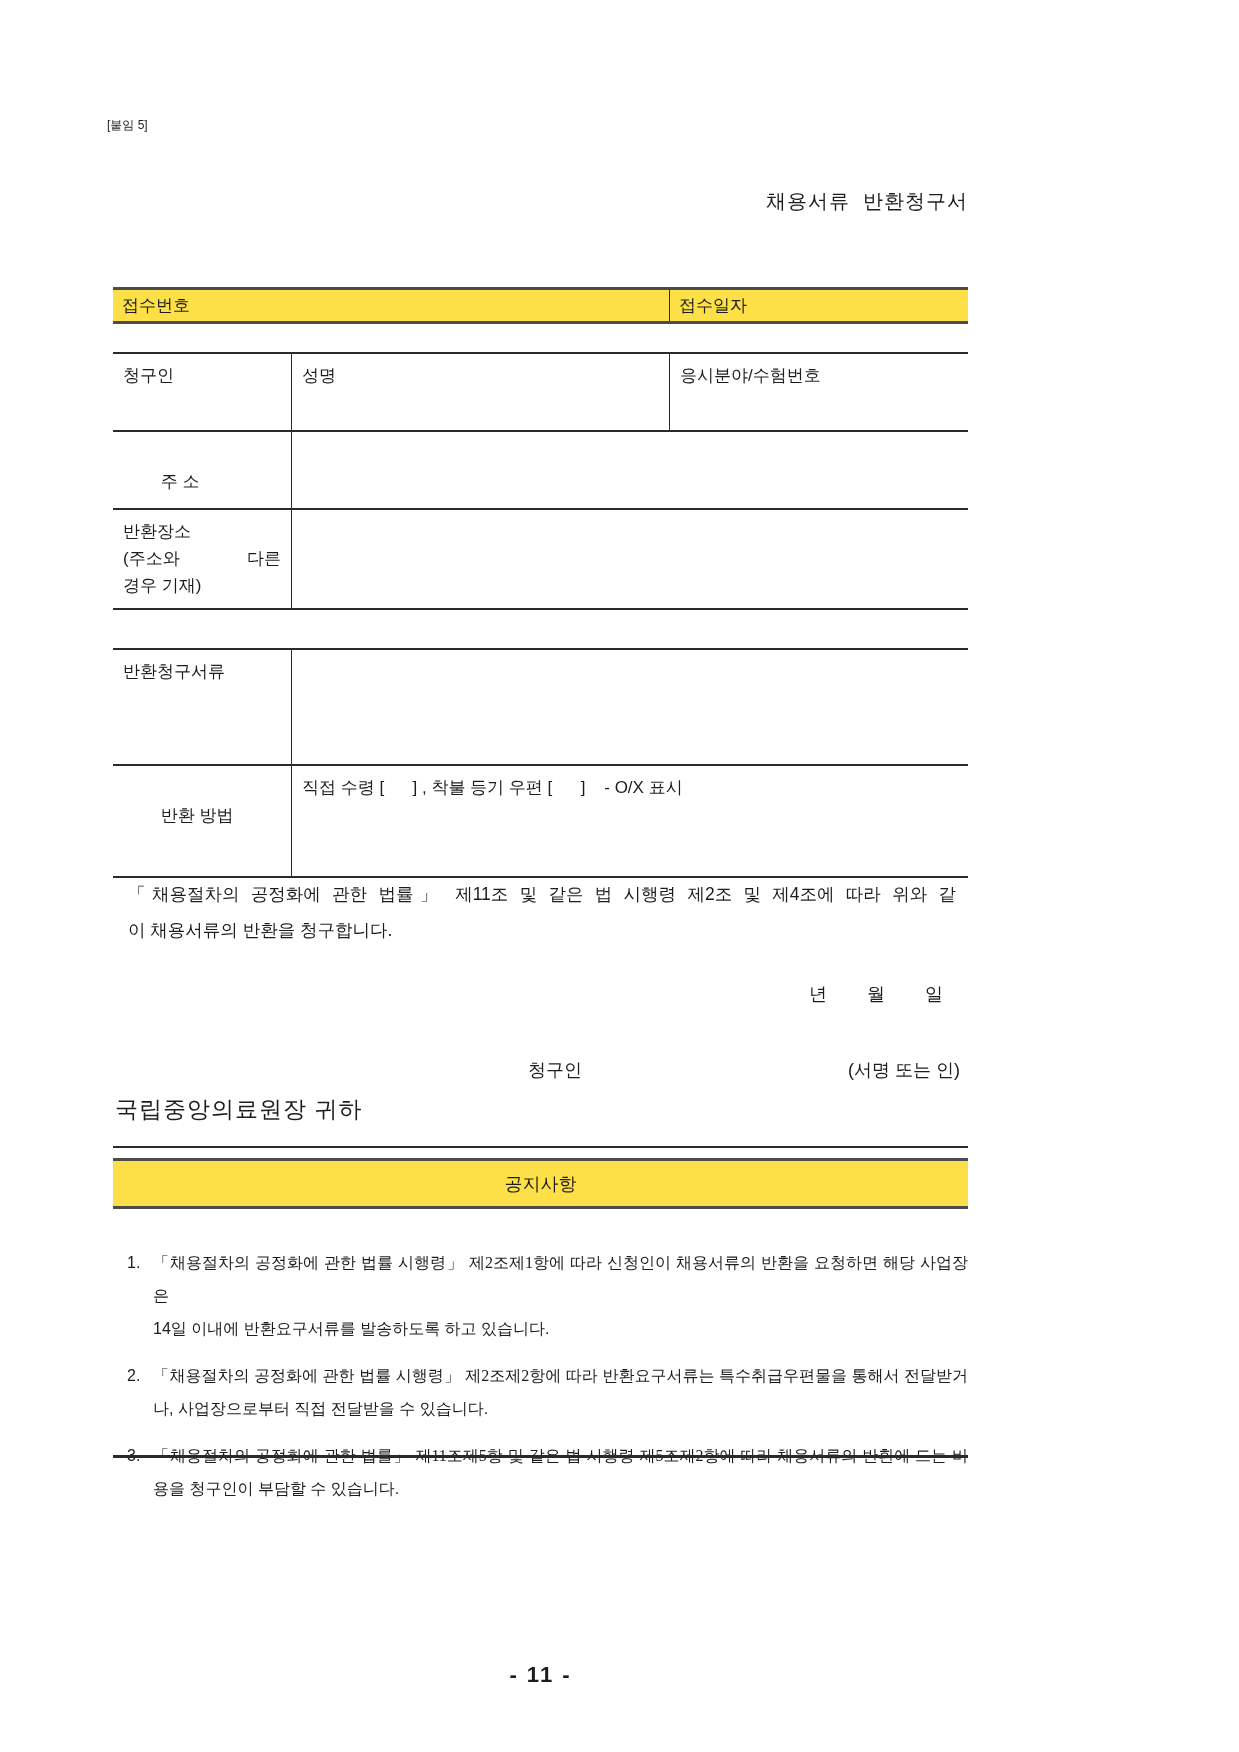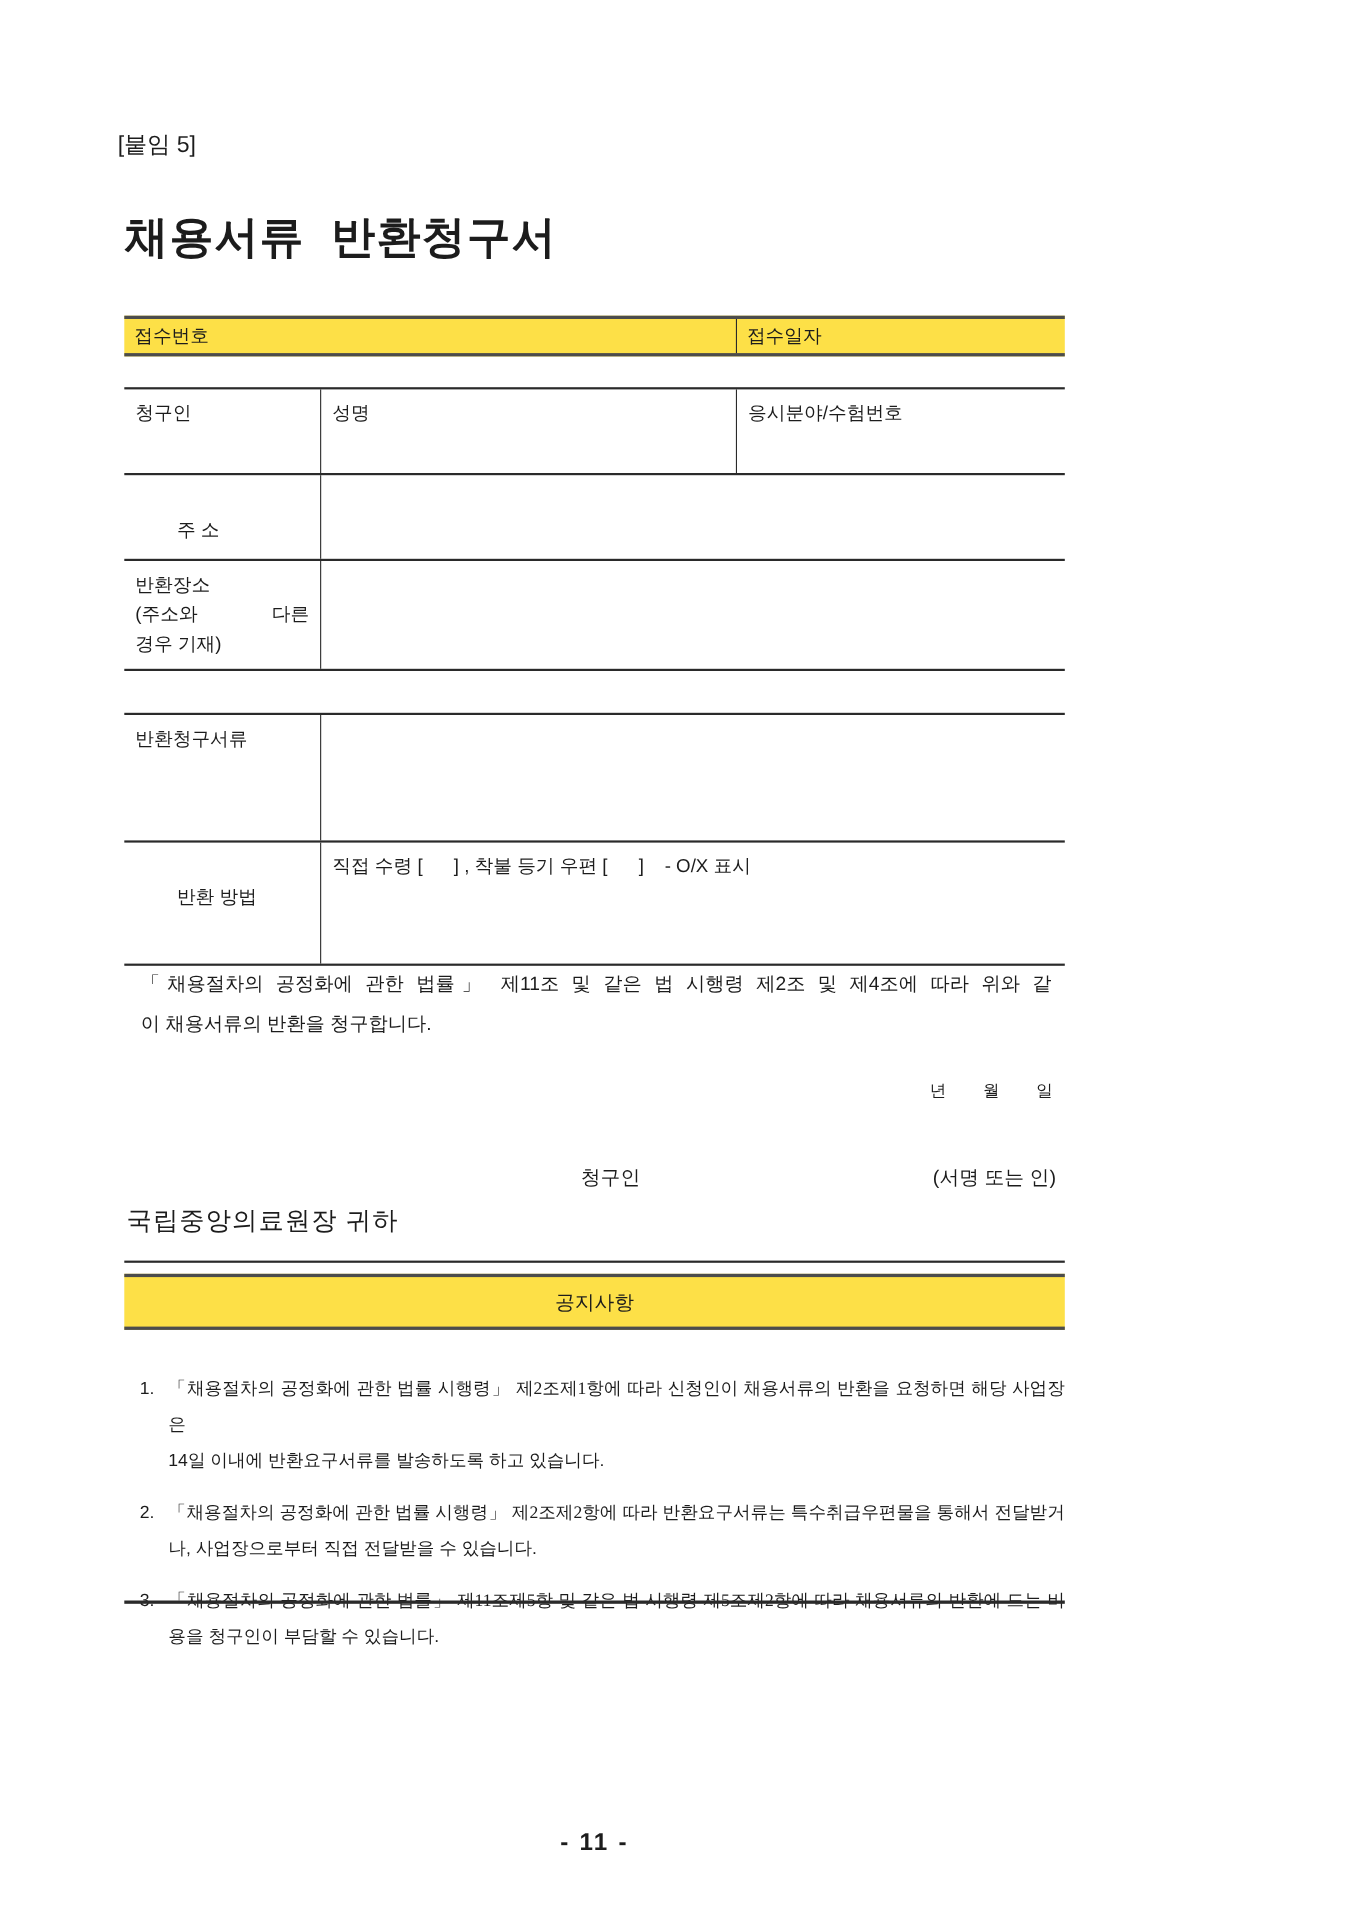--- a/index.html
+++ b/index.html
@@ -3,24 +3,24 @@
 <meta charset="utf-8">
 <style>
   html,body { margin:0; padding:0; }
   body {
     width:1239px; height:1752px; position:relative;
     background:#ffffff; color:#1c1c1c;
     font-family:"Liberation Sans","DejaVu Sans",sans-serif;
     overflow:hidden;
   }
   .pre { white-space:pre; }
-  .attach { position:absolute; left:107px; top:117px; font-size:21px; }
+  .attach { position:absolute; left:107px; top:117px; font-size:12px; }
   .content { position:absolute; left:113px; top:0; width:855px; height:1752px; }
-  .title { position:absolute; top:188px; left:0; width:100%; text-align:left;
-           font-size:40px; font-weight:700; letter-spacing:1px; white-space:pre; }
+  .title { position:absolute; top:188px; left:0; width:100%; text-align:right;
+           font-size:20px; font-weight:400; letter-spacing:1px; white-space:pre; }
 
   
   .graybar { position:absolute; left:0; width:100%; box-sizing:border-box;
              background:#fde047; border-top:3px solid #4c4c4c; border-bottom:3px solid #4c4c4c;
              display:flex; align-items:center; font-size:17px; }
   .graybar .gcell { padding:0 9px; box-sizing:border-box; height:100%; display:flex; align-items:center; }
   .rec-bar { top:287px; height:37px; }
   .rec-no { width:557px; border-right:1px solid #2a2a2a; }
   .rec-date { flex:1; }
   .notice-bar { top:1158px; height:51px; justify-content:center; font-size:18px; }
@@ -38,21 +38,21 @@
   .c1 { height:116px; } .c2 { height:112px; }
   .rp-line { line-height:27px; }
   .rp-stretch { text-align:justify; text-align-last:justify; }
   .method-val { white-space:pre; }
 
   
   .decl { position:absolute; top:876px; left:15px; width:828px;
           font-size:17.5px; line-height:36px; }
   .decl .l1 { text-align:justify; text-align-last:justify; }
 
-  .dateline { position:absolute; top:982px; right:11px; font-size:15px; white-space:pre;text-align:center; }
+  .dateline { position:absolute; top:982px; right:25px; font-size:18px; white-space:pre;text-align:center; }
   .sigrow { position:absolute; top:1058px; left:0; width:100%; height:28px; }
   .sig-claimant { position:absolute; left:415px; top:0; font-size:18px; }
   .sig-seal { position:absolute; right:8px; top:0; font-size:18px; white-space:pre; }
   .recipient { position:absolute; top:1094px; left:2px; font-size:23px; letter-spacing:1px; }
 
   .hr-thin  { position:absolute; top:1146px; left:0; width:100%; border-top:2px solid #2a2a2a; }
   .hr-thick { position:absolute; top:1455px; left:0; width:100%; border-top:3px solid #2a2a2a; }
 
   
   .notice-list { position:absolute; top:1246px; left:14px; width:841px;

